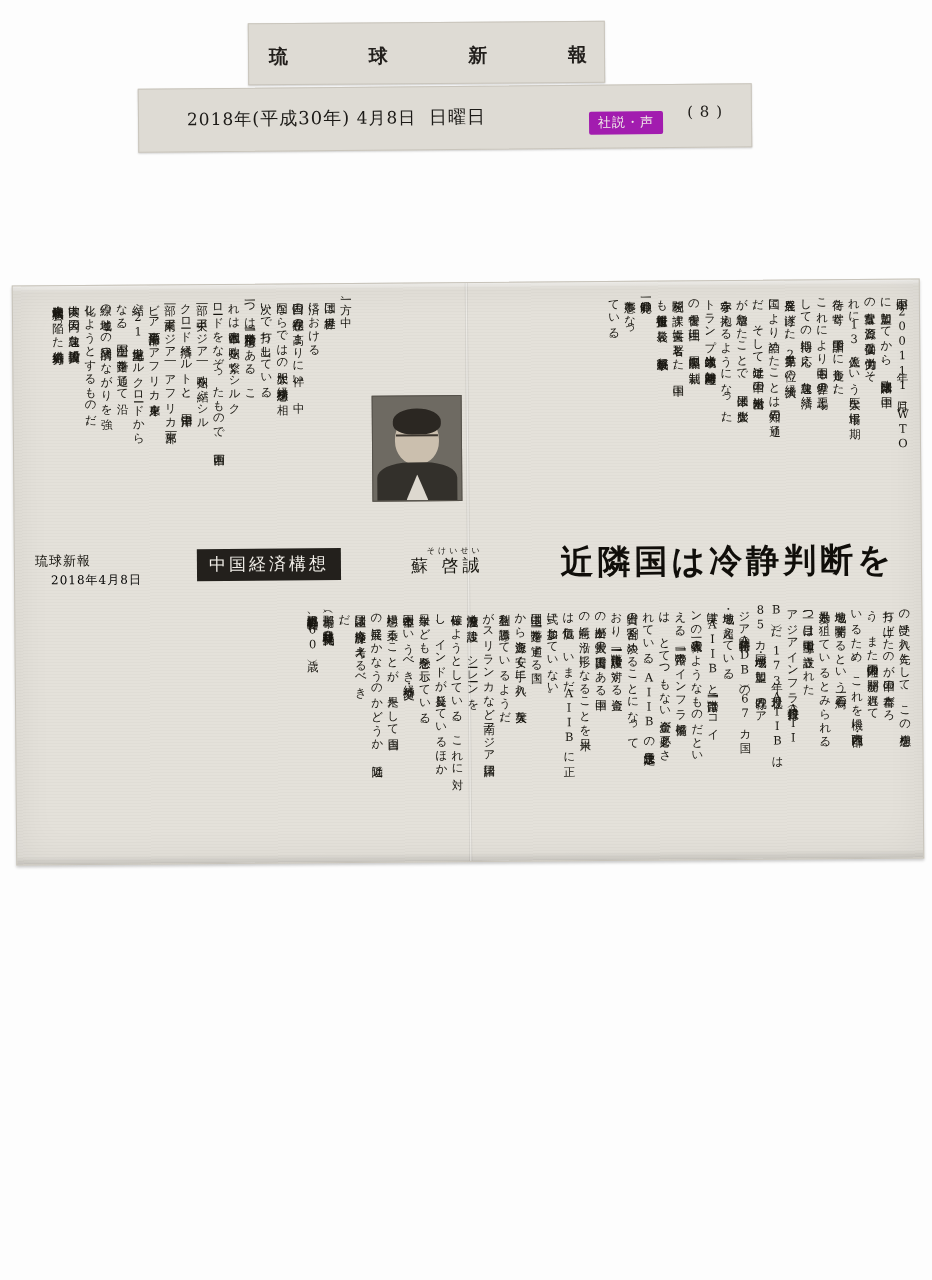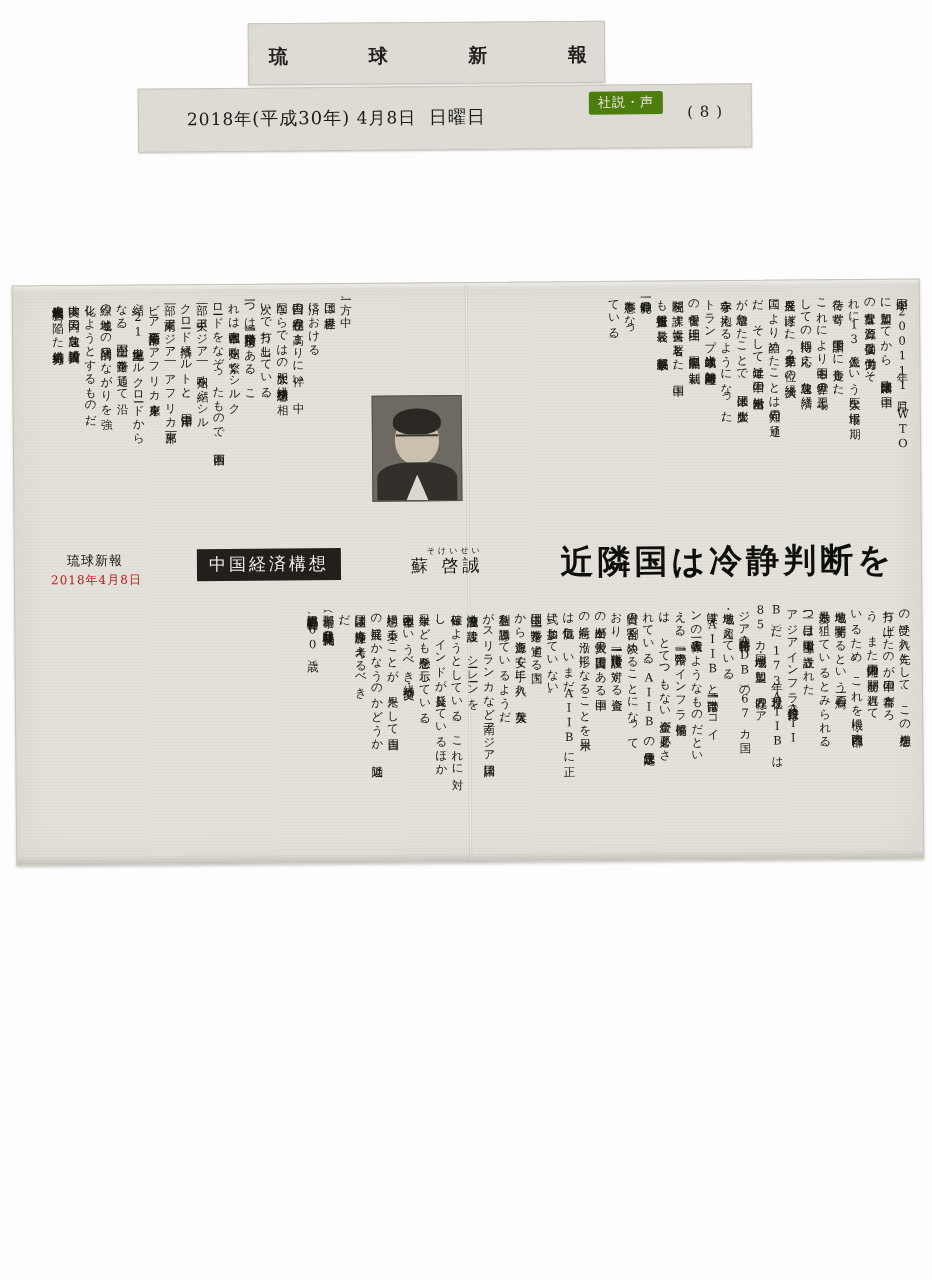--- a/index.html
+++ b/index.html
@@ -52,22 +52,22 @@
     position:absolute;
     left:48px;top:18px;
     font-size:17px;
     color:#1c1a17;
     letter-spacing:1px;
     white-space:nowrap;
   }
   .datestrip .dateline .small{font-size:18px;}
   .datestrip .section{
     position:absolute;
-    right:88px;top:6px;
-    background:#4d7c0f;
+    right:88px;top:26px;
+    background:#a21caf;
     color:#f2efe9;
     font-size:13px;
     padding:2px 9px 3px 9px;
     letter-spacing:1px;
     border-radius:2px;
   }
   .datestrip .pageno{
     position:absolute;
     right:28px;top:18px;
     font-size:15px;
@@ -182,26 +182,26 @@
   }
 
   
   .headband{
     position:absolute;
     left:0;right:0;
     top:262px;
     height:58px;
   }
   .paper-name{
-    position:absolute;left:52px;top:4px;
+    position:absolute;left:20px;top:4px;
     font-size:13px;color:#17150f;letter-spacing:1px;
   }
   .paper-date{
     position:absolute;left:36px;top:24px;
-    font-size:12px;color:#b91c1c;letter-spacing:1px;
+    font-size:12px;color:#000000;letter-spacing:1px;
   }
   .kicker{
     position:absolute;left:182px;top:2px;
     background:#23201c;color:#f3f0ea;
     font-size:17px;letter-spacing:3px;
     padding:4px 12px 5px 12px;
   }
   .byline{
     position:absolute;left:396px;top:0px;
     font-size:17px;color:#17150f;letter-spacing:4px;

